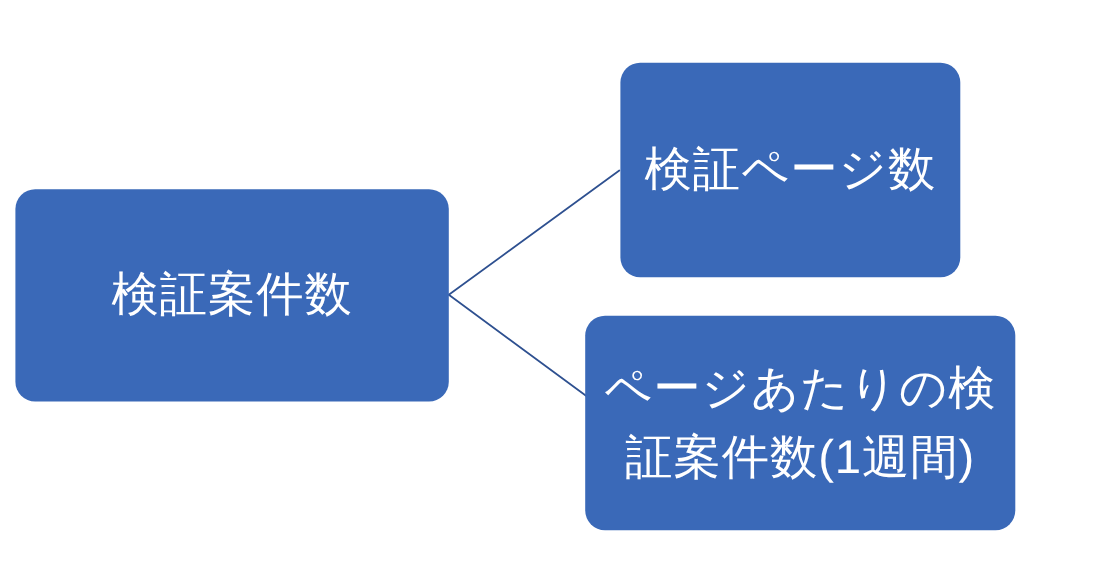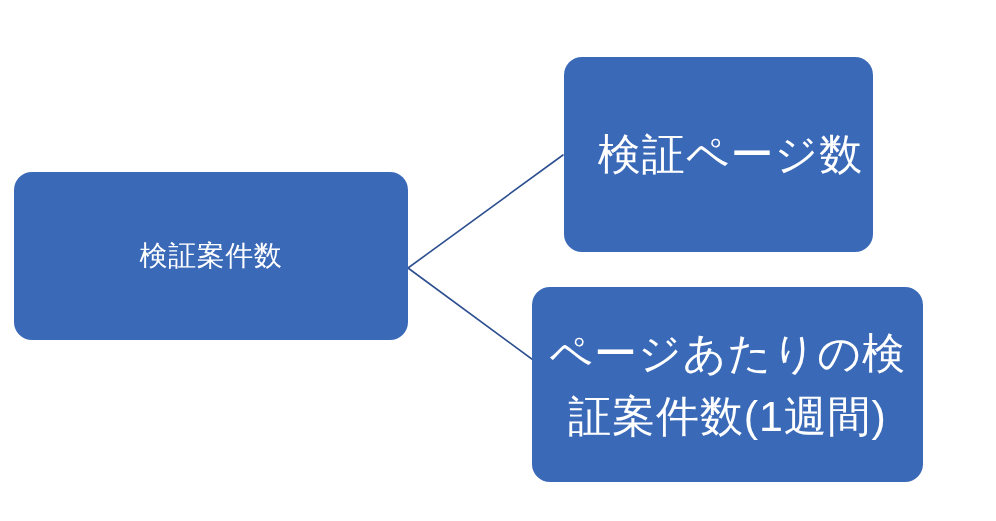--- a/index.html
+++ b/index.html
@@ -46,32 +46,31 @@
     padding: 0 10px;
     box-sizing: border-box;
     white-space: pre-line;
   }
 
   
   #node-root {
     left: 14px;
     top: 172px;
     width: 394px;
-    height: 168px;
-    font-size: 28px;
+    height: 193px;
+    font-size: 43px;
   }
 
   
   #node-pages {
     left: 564px;
     top: 57px;
     width: 309px;
     height: 195px;
     font-size: 43px;
-    text-align: right;
   }
 
   
   #node-per-page {
     left: 532px;
     top: 287px;
     width: 391px;
     height: 195px;
     font-size: 43px;
   }

